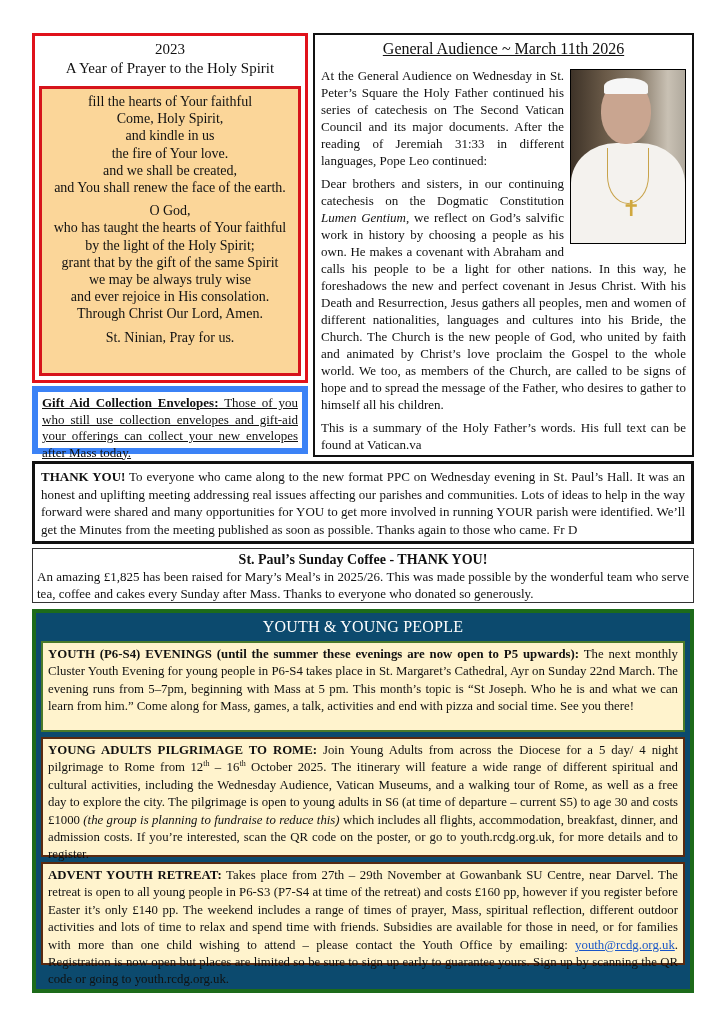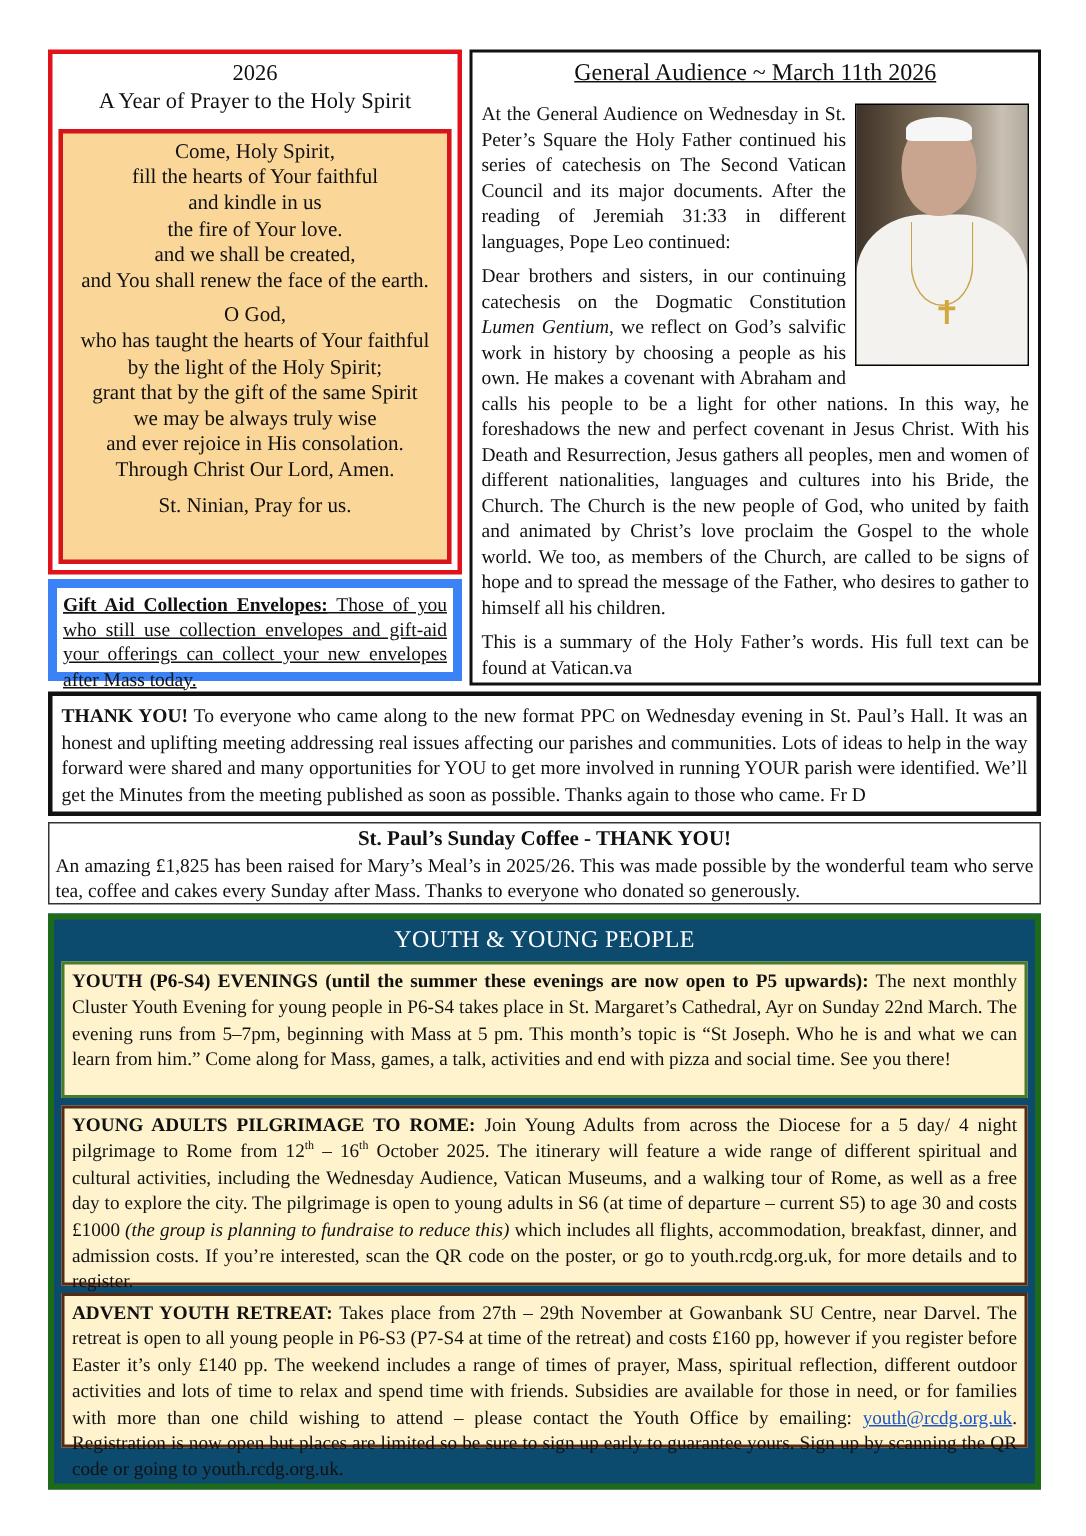--- a/index.html
+++ b/index.html
@@ -49,27 +49,27 @@
     #y2 { border: 2px solid #5a2a10; height: 120px; }
     #y3 { border: 2px solid #5a2a10; height: 103px; margin-bottom: 0; }
     .ybox a { color: #1a56c7; text-decoration: underline; }
     sup { font-size: 8px; line-height: 0; }
   </style>
 </head>
 <body>
 
 <div class="box" id="prayer">
   <div class="hdr">
-    <div>2026</div>
+    <div>2023</div>
     <div>A Year of Prayer to the Holy Spirit</div>
   </div>
   <div class="inner">
     <div>
+      <div>fill the hearts of Your faithful</div>
       <div>Come, Holy Spirit,</div>
-      <div>fill the hearts of Your faithful</div>
       <div>and kindle in us</div>
       <div>the fire of Your love.</div>
       <div>and we shall be created,</div>
       <div>and You shall renew the face of the earth.</div>
     </div>
     <div class="gap"></div>
     <div>
       <div>O God,</div>
       <div>who has taught the hearts of Your faithful</div>
       <div>by the light of the Holy Spirit;</div>

